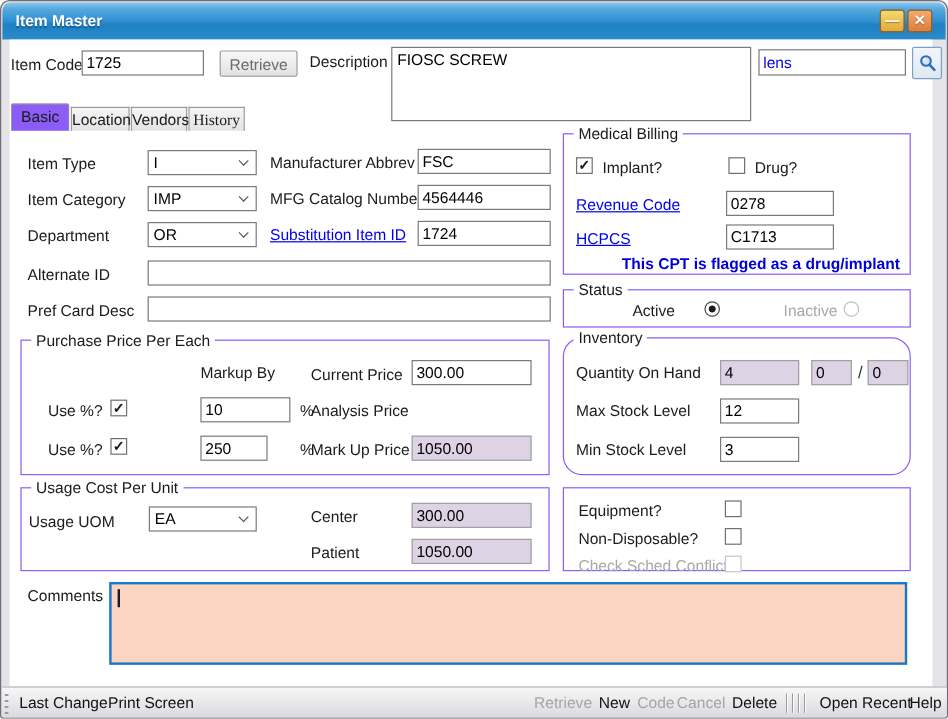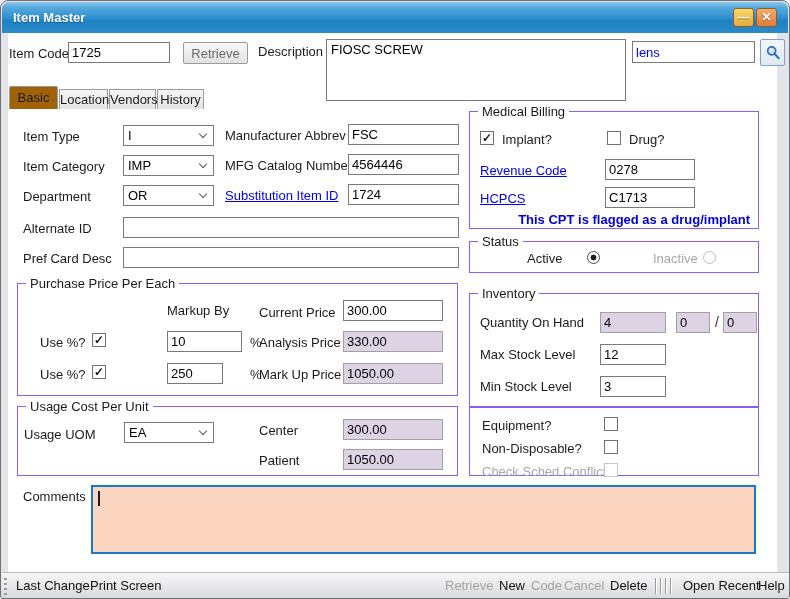--- a/index.html
+++ b/index.html
@@ -36,21 +36,21 @@
   .radio.dis{border-color:#c0c0c0;border-width:1px;}
   .grp{position:absolute;border:1px solid #8b5cf6;box-sizing:border-box;}
   .legend{position:absolute;top:-8px;left:8px;background:#fff;padding:0 4px;font-size:13px;color:#1b1b1b;white-space:nowrap;}
   .link{position:absolute;font-size:13px;color:#0000ee;text-decoration:underline;cursor:pointer;white-space:nowrap;}
   .pushbtn{position:absolute;border:1px solid #9a9a9a;border-radius:2px;background:linear-gradient(#f8f8f8,#e2e2e2);
            font-family:"Liberation Sans",sans-serif;font-size:13px;color:#6a6a6a;text-align:center;box-sizing:border-box;}
   .searchbtn{position:absolute;left:759px;top:38px;width:25px;height:27px;border:1px solid #7da0c4;border-radius:2px;
              background:linear-gradient(#f2f6fa,#dfe8f2);box-sizing:border-box;text-align:center;padding-top:4px;}
   .tab{position:absolute;top:88px;height:20px;background:linear-gradient(#f5f5f5,#e4e4e4);border:1px solid #9a9a9a;
        border-bottom:none;font-size:13px;text-align:center;line-height:19px;box-sizing:border-box;color:#1b1b1b;}
-  .tab.active{top:85px;height:23px;background:#a16207;border-radius:2px 2px 0 0;z-index:2;line-height:22px;}
+  .tab.active{top:85px;height:23px;background:#8b5cf6;border-radius:2px 2px 0 0;z-index:2;line-height:22px;}
   .msg{position:absolute;font-size:13px;font-weight:bold;color:#0000d8;white-space:nowrap;}
   .comments-box{position:absolute;left:90px;top:484px;width:665px;height:69px;background:#fcd5c0;
                 border:2px solid #1879cc;box-sizing:border-box;}
   .caret{position:absolute;left:5px;top:4px;width:1.5px;height:15px;background:#1a1a2e;}
   .statusbar{position:absolute;left:1px;top:571px;width:788px;height:26px;
              background:linear-gradient(#f7f7f7,#d9d9dd);border-top:1px solid #bcbcc0;}
   .sb-item{position:absolute;top:5px;font-size:13px;color:#111;white-space:nowrap;cursor:default;}
   .sb-item.dis{color:#a5a5a5;}
   .sb-grip-dots{position:absolute;left:2px;top:4px;width:3px;height:18px;
                 background:repeating-linear-gradient(0deg,#9a9aa2 0 2px,transparent 2px 5px);}
@@ -85,21 +85,21 @@
     <svg width="16" height="17" viewBox="0 0 24 24">
       <circle cx="10" cy="9.5" r="6" fill="#cfe2f6" stroke="#2f6fbe" stroke-width="2.6"></circle>
       <circle cx="8" cy="7.5" r="1.6" fill="#ffffff" stroke="none"></circle>
       <line x1="14.6" y1="14.2" x2="20.5" y2="20.5" stroke="#2f6fbe" stroke-width="3.2" stroke-linecap="round"></line>
     </svg>
   </div>
 
   <div class="tab active" style="left:8px;width:49px;">Basic</div>
   <div class="tab" style="left:58px;width:49px;">Locations</div>
   <div class="tab" style="left:108px;width:47px;">Vendors</div>
-  <div class="tab" style="left:156px;width:47px;">History</div>
+  <div class="tab" style="left:156px;width:47px;font-family:Liberation Serif, serif;">History</div>
 
   <span class="lbl" style="left:22px;top:128px;">Item Type</span>
   <div class="combo" style="left:122px;top:124px;width:91px;">
     <span class="val">I</span>
     <span class="chev"></span>
   </div>
   <span class="lbl" style="left:22px;top:158px;">Item Category</span>
   <div class="combo" style="left:122px;top:154px;width:91px;">
     <span class="val">IMP</span>
     <span class="chev"></span>
@@ -145,30 +145,29 @@
   <div class="grp" style="left:16px;top:282px;width:441px;height:113px;">
     <span class="legend">Purchase Price Per Each</span>
     <span class="lbl" style="left:149px;top:19px;">Markup By</span>
     <span class="lbl" style="left:241px;top:21px;">Current Price</span>
     <input class="txt" style="left: 325px; top: 16px; width: 100px;" value="300.00">
     <span class="lbl" style="left:22px;top:51px;">Use %?</span>
     <span class="cb" style="left:74px;top:49px;">✓</span>
     <input class="txt" style="left: 149px; top: 47px; width: 75px;" value="10">
     <span class="lbl" style="left:232px;top:51px;">%</span>
     <span class="lbl" style="left:241px;top:51px;">Analysis Price</span>
-    <input class="txt ro" style="left: 325px; top: 47px; width: 100px;" readonly="" value="330.00">
     <span class="lbl" style="left:22px;top:83px;">Use %?</span>
     <span class="cb" style="left:74px;top:81px;">✓</span>
     <input class="txt" style="left: 149px; top: 79px; width: 56px;" value="250">
     <span class="lbl" style="left:232px;top:83px;">%</span>
     <span class="lbl" style="left:241px;top:83px;">Mark Up Price</span>
     <input class="txt ro" style="left: 325px; top: 79px; width: 100px;" readonly="" value="1050.00">
   </div>
 
-  <div class="grp" style="left:468px;top:292px;width:290px;height:115px;">
+  <div class="grp" style="left:468px;top:280px;width:290px;height:115px;border-radius:16px;">
     <span class="legend">Inventory</span>
     <span class="lbl" style="left:10px;top:21px;">Quantity On Hand</span>
     <input class="txt ro" style="left: 130px; top: 18px; width: 66px;" readonly="" value="4">
     <input class="txt ro" style="left: 206px; top: 18px; width: 34px;" readonly="" value="0">
     <span class="slash" style="left:245px;top:20px;">/</span>
     <input class="txt ro" style="left: 253px; top: 18px; width: 34px;" readonly="" value="0">
     <span class="lbl" style="left:10px;top:53px;">Max Stock Level</span>
     <input class="txt" style="left: 130px; top: 50px; width: 66px;" value="12">
     <span class="lbl" style="left:10px;top:85px;">Min Stock Level</span>
     <input class="txt" style="left: 130px; top: 82px; width: 66px;" value="3">

